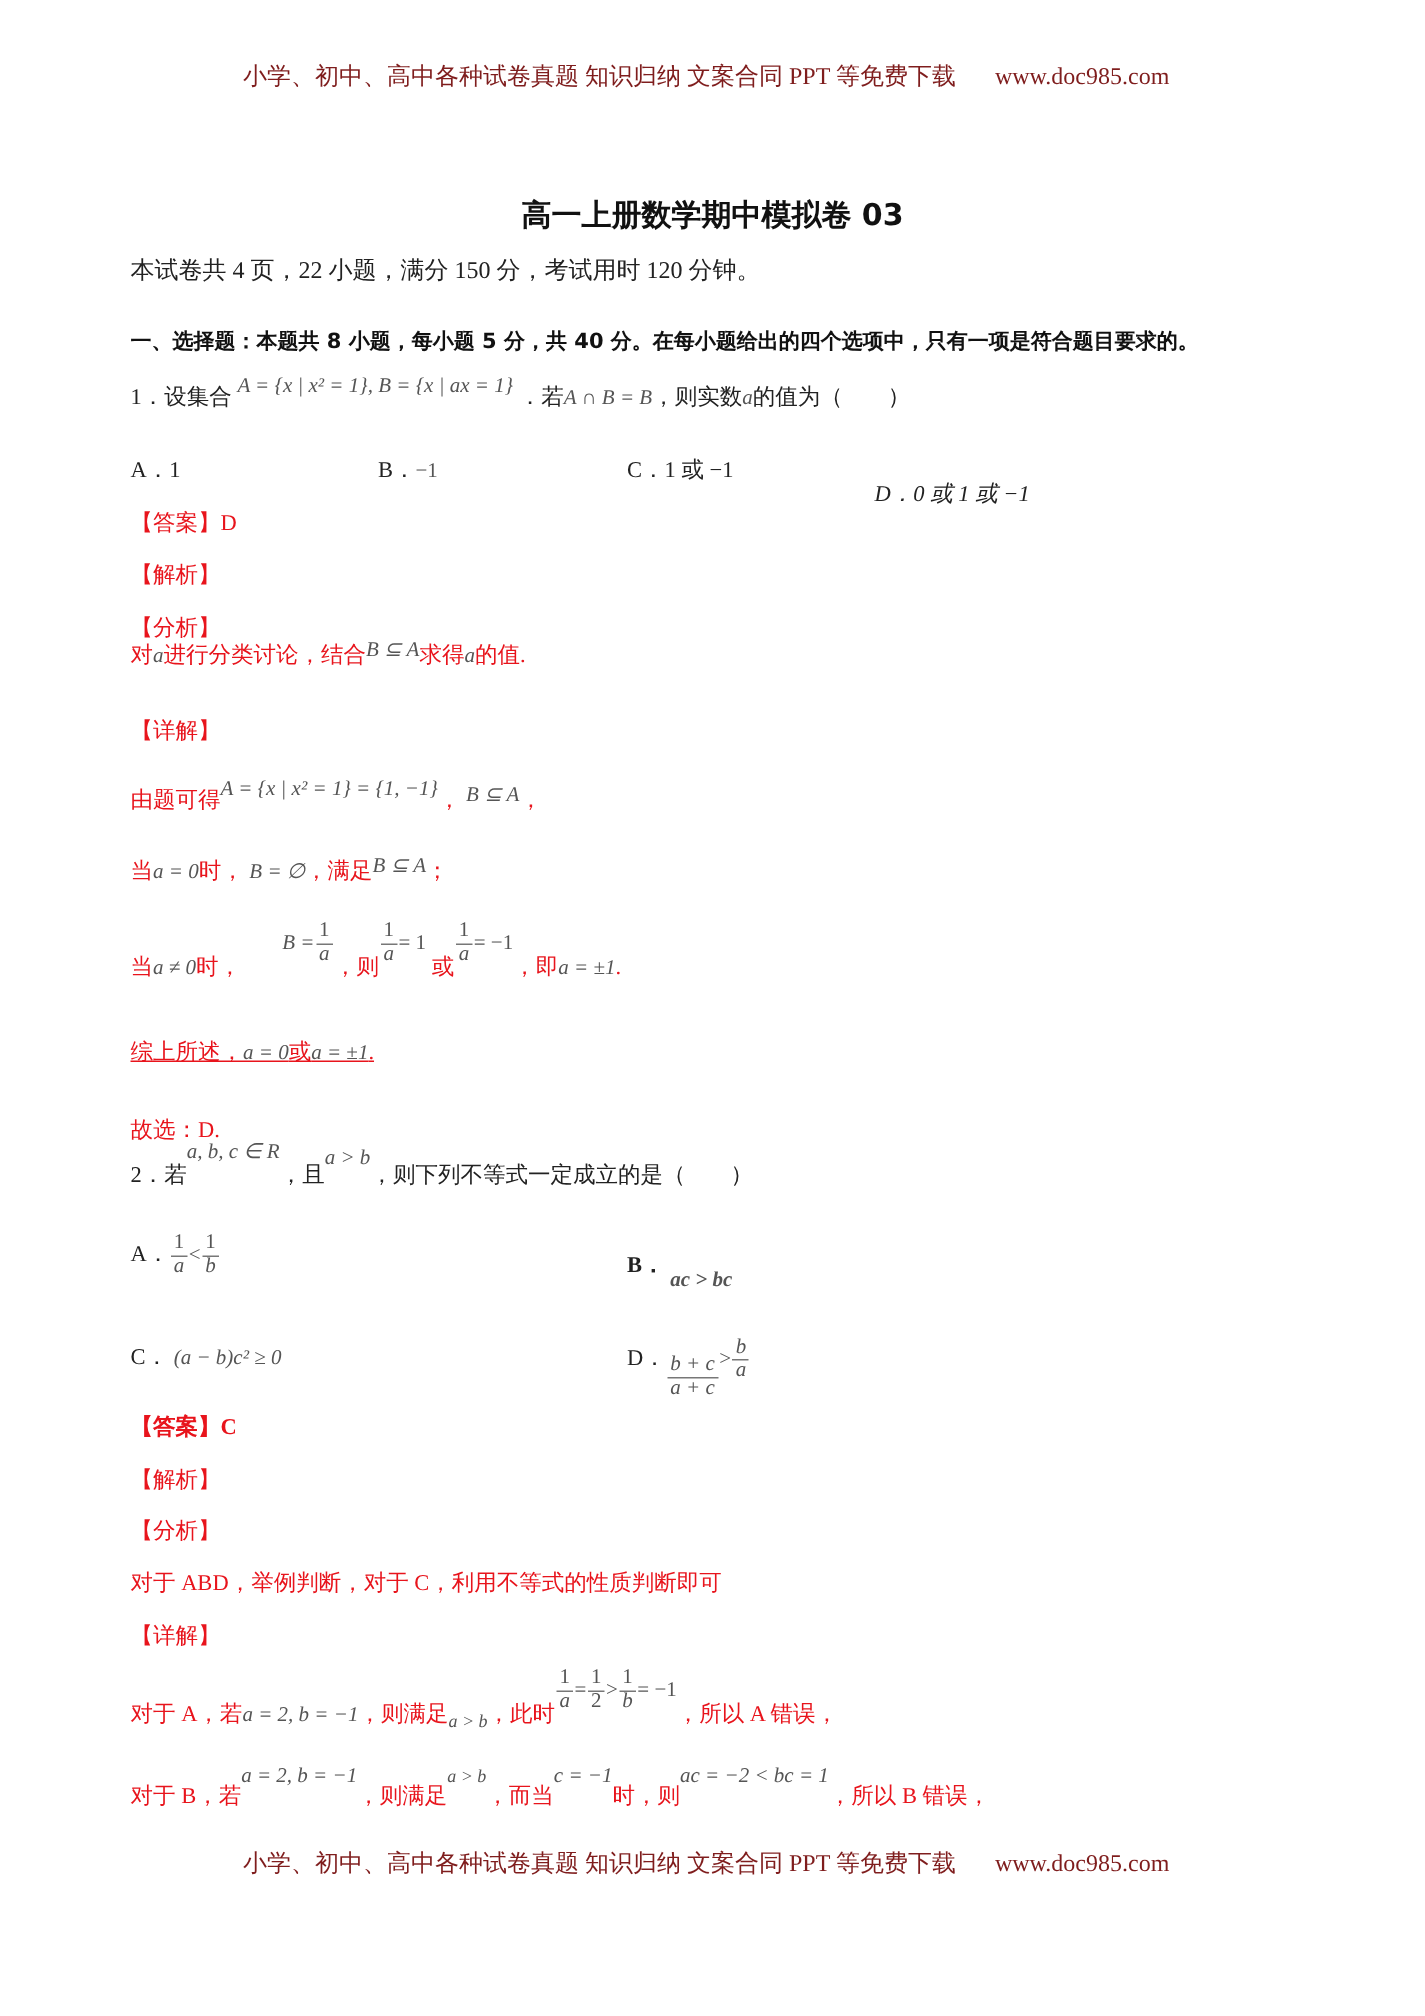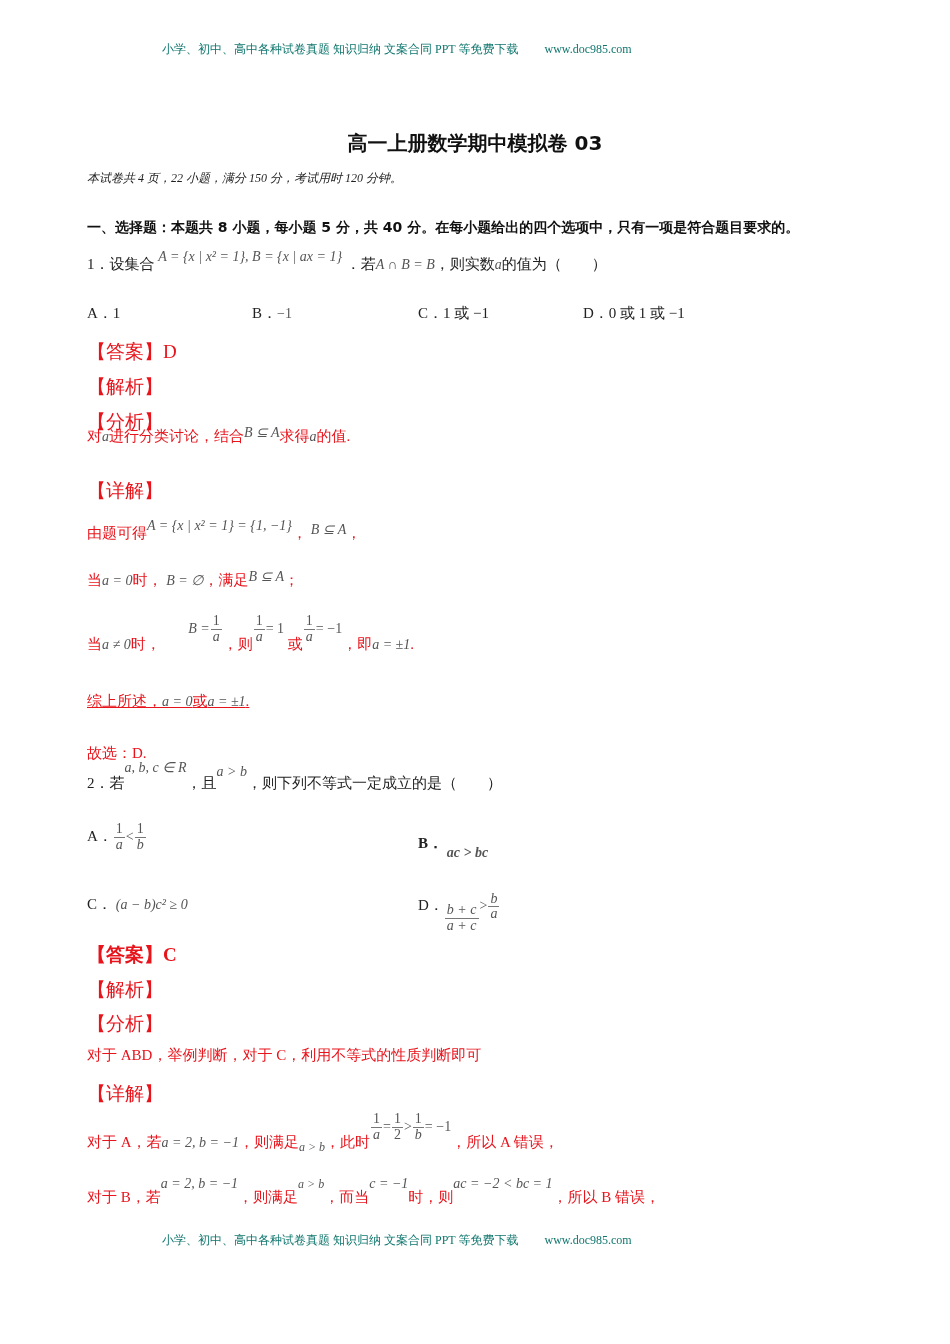--- a/index.html
+++ b/index.html
@@ -1,54 +1,54 @@
 <!DOCTYPE html>
 <html><head>
 <meta charset="utf-8">
 <style>
   html, body { margin: 0; padding: 0; background: #ffffff; }
   body { width: 950px; height: 1344px; position: relative; overflow: hidden;
          font-family: "Liberation Serif", "DejaVu Serif", serif; color: #111; }
   .abs { position: absolute; white-space: nowrap; }
-  .hdr { font-size: 12px; color: #0f766e; }
+  .hdr { font-size: 16px; color: #7f1d1d; }
   .hdr .url { margin-left: 26px; }
   .title { font-family: "DejaVu Sans", sans-serif; font-weight: bold; font-size: 20px; color: #111; left: 0; width: 950px; text-align: center; }
   .txt { font-size: 15px; color: #222; }
   .bold { font-weight: bold; font-family: "DejaVu Sans", sans-serif; font-size: 14px; }
   .red { color: #e8141c; font-size: 15px; }
-  .redtag { color: #e8141c; font-size: 19px; }
+  .redtag { color: #e8141c; font-size: 15px; }
   .m { font-family: "Liberation Serif", serif; font-style: italic; color: #555; font-size: 14px; }
   .mn { font-family: "Liberation Serif", serif; color: #555; font-size: 14px; }
   .frac { display: inline-block; vertical-align: middle; text-align: center; line-height: 1.05; margin: 0 1px; }
   .frac span { display: block; font-family: "Liberation Serif", serif; color: #555; font-size: 14px; }
   .frac .num { border-bottom: 1px solid #777; padding: 0 2px; }
   .frac .den { font-style: italic; }
 </style>
 </head>
 <body>
 
 <div class="abs hdr" style="left:162px; top:41px;">
   <span>小学、初中、高中各种试卷真题  知识归纳  文案合同  PPT 等免费下载</span><span class="url">www.doc985.com</span>
 </div>
 
 <div class="abs title" style="top:130px;">高一上册数学期中模拟卷 03</div>
-<div class="abs txt" style="left:87px; top:170px; font-size:12px;font-style:italic;">本试卷共 4 页，22 小题，满分 150 分，考试用时 120 分钟。</div>
+<div class="abs txt" style="left:87px; top:170px; font-size:16px;">本试卷共 4 页，22 小题，满分 150 分，考试用时 120 分钟。</div>
 
 <div class="abs bold" style="left:87px; top:219px;">一、选择题：本题共 8 小题，每小题 5 分，共 40 分。在每小题给出的四个选项中，只有一项是符合题目要求的。</div>
 
 <div class="abs txt" style="left:87px; top:255px;">
   <span>1．设集合</span>
   <span class="m" style="position:relative; top:-8px;">A = {x | x² = 1}, B = {x | ax = 1}</span>
   <span>．若</span><span class="m">A ∩ B = B</span><span>，则实数</span><span class="m">a</span><span>的值为（　　）</span>
 </div>
 
 <div class="abs txt" style="left:87px; top:304px;"><span>A．</span><span>1</span></div>
 <div class="abs txt" style="left:252px; top:304px;"><span>B．</span><span class="mn">−1</span></div>
 <div class="abs txt" style="left:418px; top:304px;"><span>C．</span><span>1 或 −1</span></div>
-<div class="abs txt" style="left:583px; top:304px;"><span>D．</span><span>0 或 1 或 −1</span></div>
+<div class="abs txt" style="left:583px; top:320px;font-style:italic;"><span>D．</span><span>0 或 1 或 −1</span></div>
 
 <div class="abs redtag" style="left:87px; top:339px;">【答案】D</div>
 <div class="abs redtag" style="left:87px; top:374px;">【解析】</div>
 <div class="abs redtag" style="left:87px; top:409px;">【分析】</div>
 <div class="abs red" style="left:87px; top:427px;">
   <span>对</span><span class="m">a</span><span>进行分类讨论，结合</span><span class="m" style="position:relative; top:-4px;">B ⊆ A</span><span>求得</span><span class="m">a</span><span>的值.</span>
 </div>
 <div class="abs redtag" style="left:87px; top:478px;">【详解】</div>
 
 <div class="abs red" style="left:87px; top:524px;">

